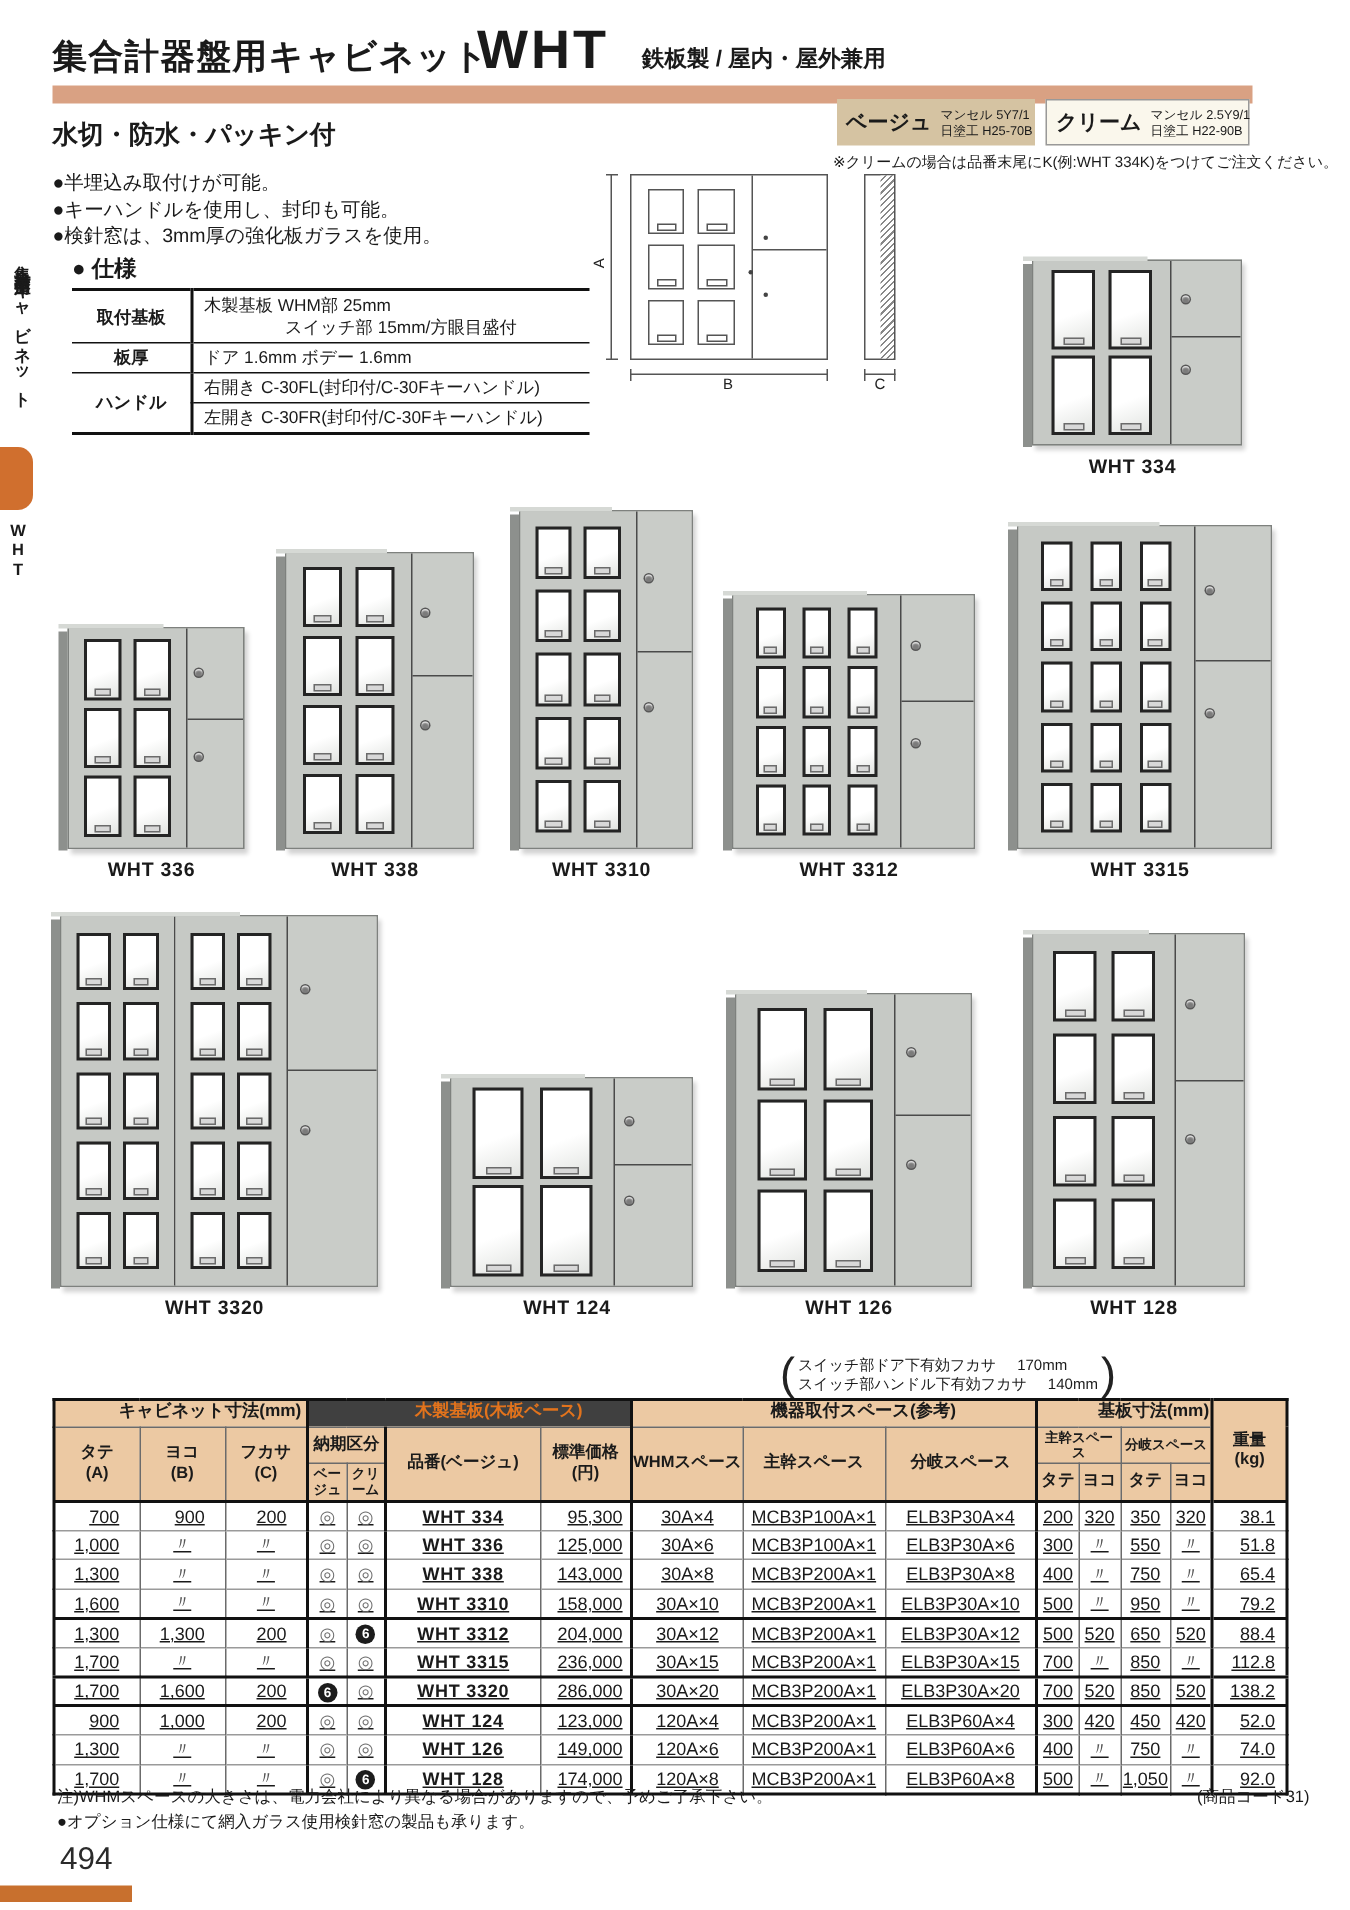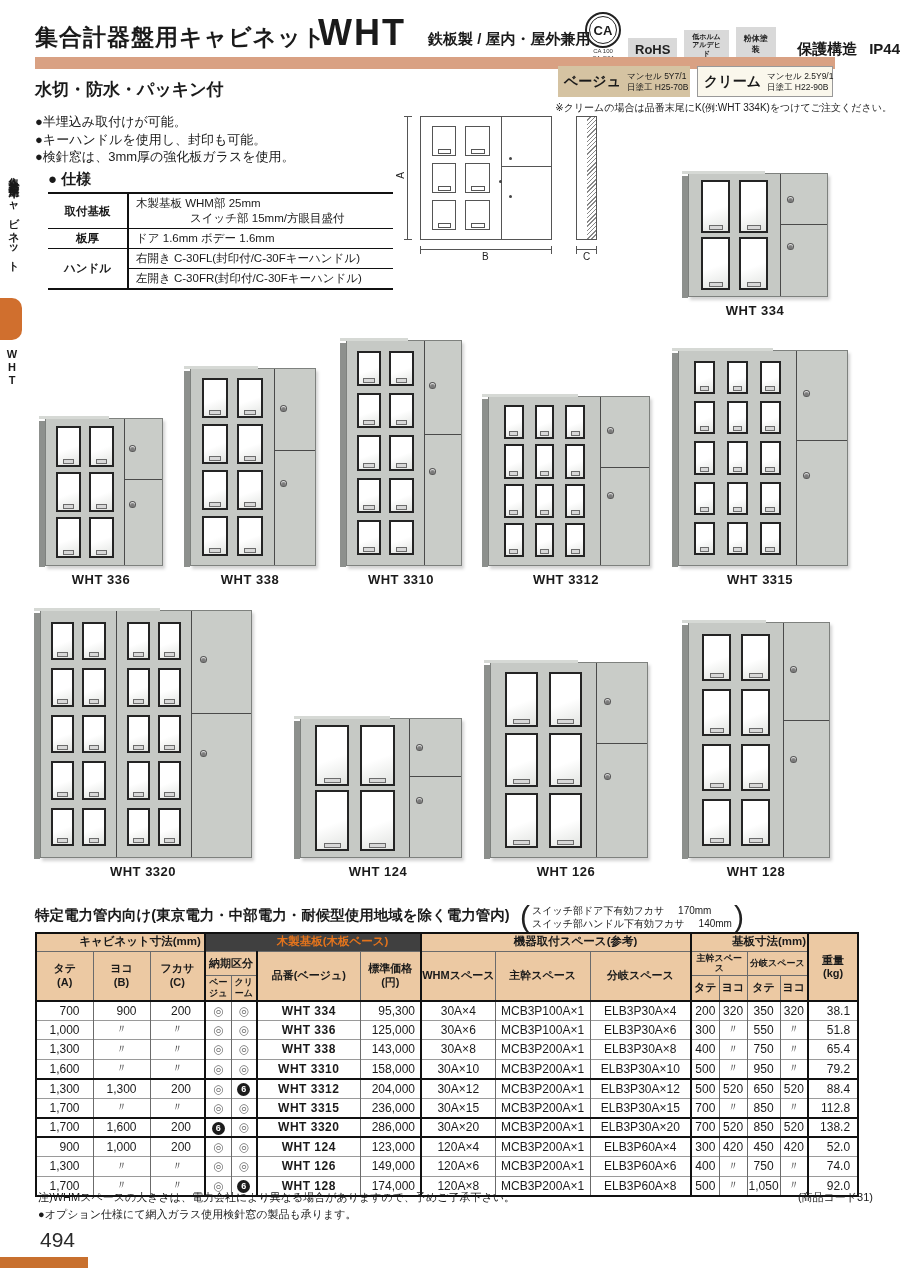--- a/index.html
+++ b/index.html
@@ -103,21 +103,21 @@
                border:2px solid #111; }
   table.main th { background:#ecc9a3; font-weight:bold; text-align:center; vertical-align:middle;
                   border-right:1px solid #6b6b6b; border-bottom:1px solid #6b6b6b; padding:1px 0; line-height:1.2; }
   table.main th.g { font-size:11.5px; height:18px;padding-left:39px; }
   table.main th.s { font-size:11px; }
   table.main th.t { font-size:9px; }
   table.main th.wood { background:#404040; color:#e2731c; }
   table.main th.bv, table.main td.bv { border-right:2px solid #111; }
   table.main thead { border-bottom:2px solid #111; }
   table.main td { font-size:12px; height:19.5px; vertical-align:middle; border-right:1px solid #6b6b6b; background:#fff; }
-  table.main tbody tr { border-bottom:1px solid #9a9a9a; }
+  table.main tbody tr { border-bottom:1px solid #9a9a9a;text-decoration:underline; }
   table.main tbody tr.thick { border-bottom:2px solid #111; }
   td.num { text-align:right; padding-right:13px; }
   td.mark { text-align:center; color:#6e6e6e; font-size:13px; }
   td.model { text-align:center; font-weight:bold; font-size:12.5px; letter-spacing:0.5px; }
   td.price { text-align:right; padding-right:5px; }
   td.space { text-align:center; font-size:11.5px; }
   td.board { text-align:center; font-size:11.5px; }
   td.weight { text-align:right; padding-right:7px; }
   td .c6 { display:inline-block; width:13px; height:13px; line-height:13px; border-radius:50%; background:#1c1c1c; color:#fff; font-size:9px; font-weight:bold; text-align:center; }
   .ditto { color:#555; }
@@ -134,42 +134,20 @@
 
 <div id="page">
 
   <div class="side-title">集合計器盤用キャビネット</div>
   <div class="side-tab"></div>
   <div class="side-model">WHT</div>
 
   <div class="hd-title">集合計器盤用キャビネット</div>
   <div class="hd-model">WHT</div>
   <div class="hd-sub">鉄板製 / 屋内・屋外兼用</div>
-  <div class="hd-badges">
-    <div class="ca-wrap">
-      <div class="ca-circle">
-        <div class="ca-inner">
-            <span>CA</span>
-          </div>
-      </div>
-      <div class="ca-sub">
-        <div>CA 100</div>
-          <div>CA-G04</div>
-      </div>
-    </div>
-    <div class="badge rohs">RoHS</div>
-    <div class="badge two">
-      <div>低ホルム</div>
-        <div>アルデヒド</div>
-    </div>
-    <div class="badge one">粉体塗装</div>
-    <div class="hd-prot">
-      <span>保護構造</span><span class="ip">IP44</span>
-    </div>
-  </div>
   <div class="hd-bar"></div>
   <div class="feature">水切・防水・パッキン付</div>
 
   <div class="chip beige" id="chip-beige" style="background: rgb(213, 195, 162);">
     <span class="nm">ベージュ</span>
     <span class="codes">
       <span>マンセル 5Y7/1</span><br><span>日塗工 H25-70B</span>
     </span>
   </div>
   <div class="chip cream" id="chip-cream" style="background: rgb(250, 247, 236);">
@@ -497,21 +475,20 @@
               <div class="door-bot">
                 <div class="screw"></div>
               </div>
             </div>
           </div>
         </div>
         <div class="cab-label">WHT 128</div>
       </div>
     </div>
 
-  <div class="mt-title">特定電力管内向け(東京電力・中部電力・耐候型使用地域を除く電力管内)</div>
   <div class="mt-paren">
     <span class="pg">(</span>
     <span class="rows">
       <div><span>スイッチ部ドア下有効フカサ</span><span class="v">170mm</span></div>
       <div><span>スイッチ部ハンドル下有効フカサ</span><span class="v">140mm</span></div>
     </span>
     <span class="pg">)</span>
   </div>
 
   <table class="main">

